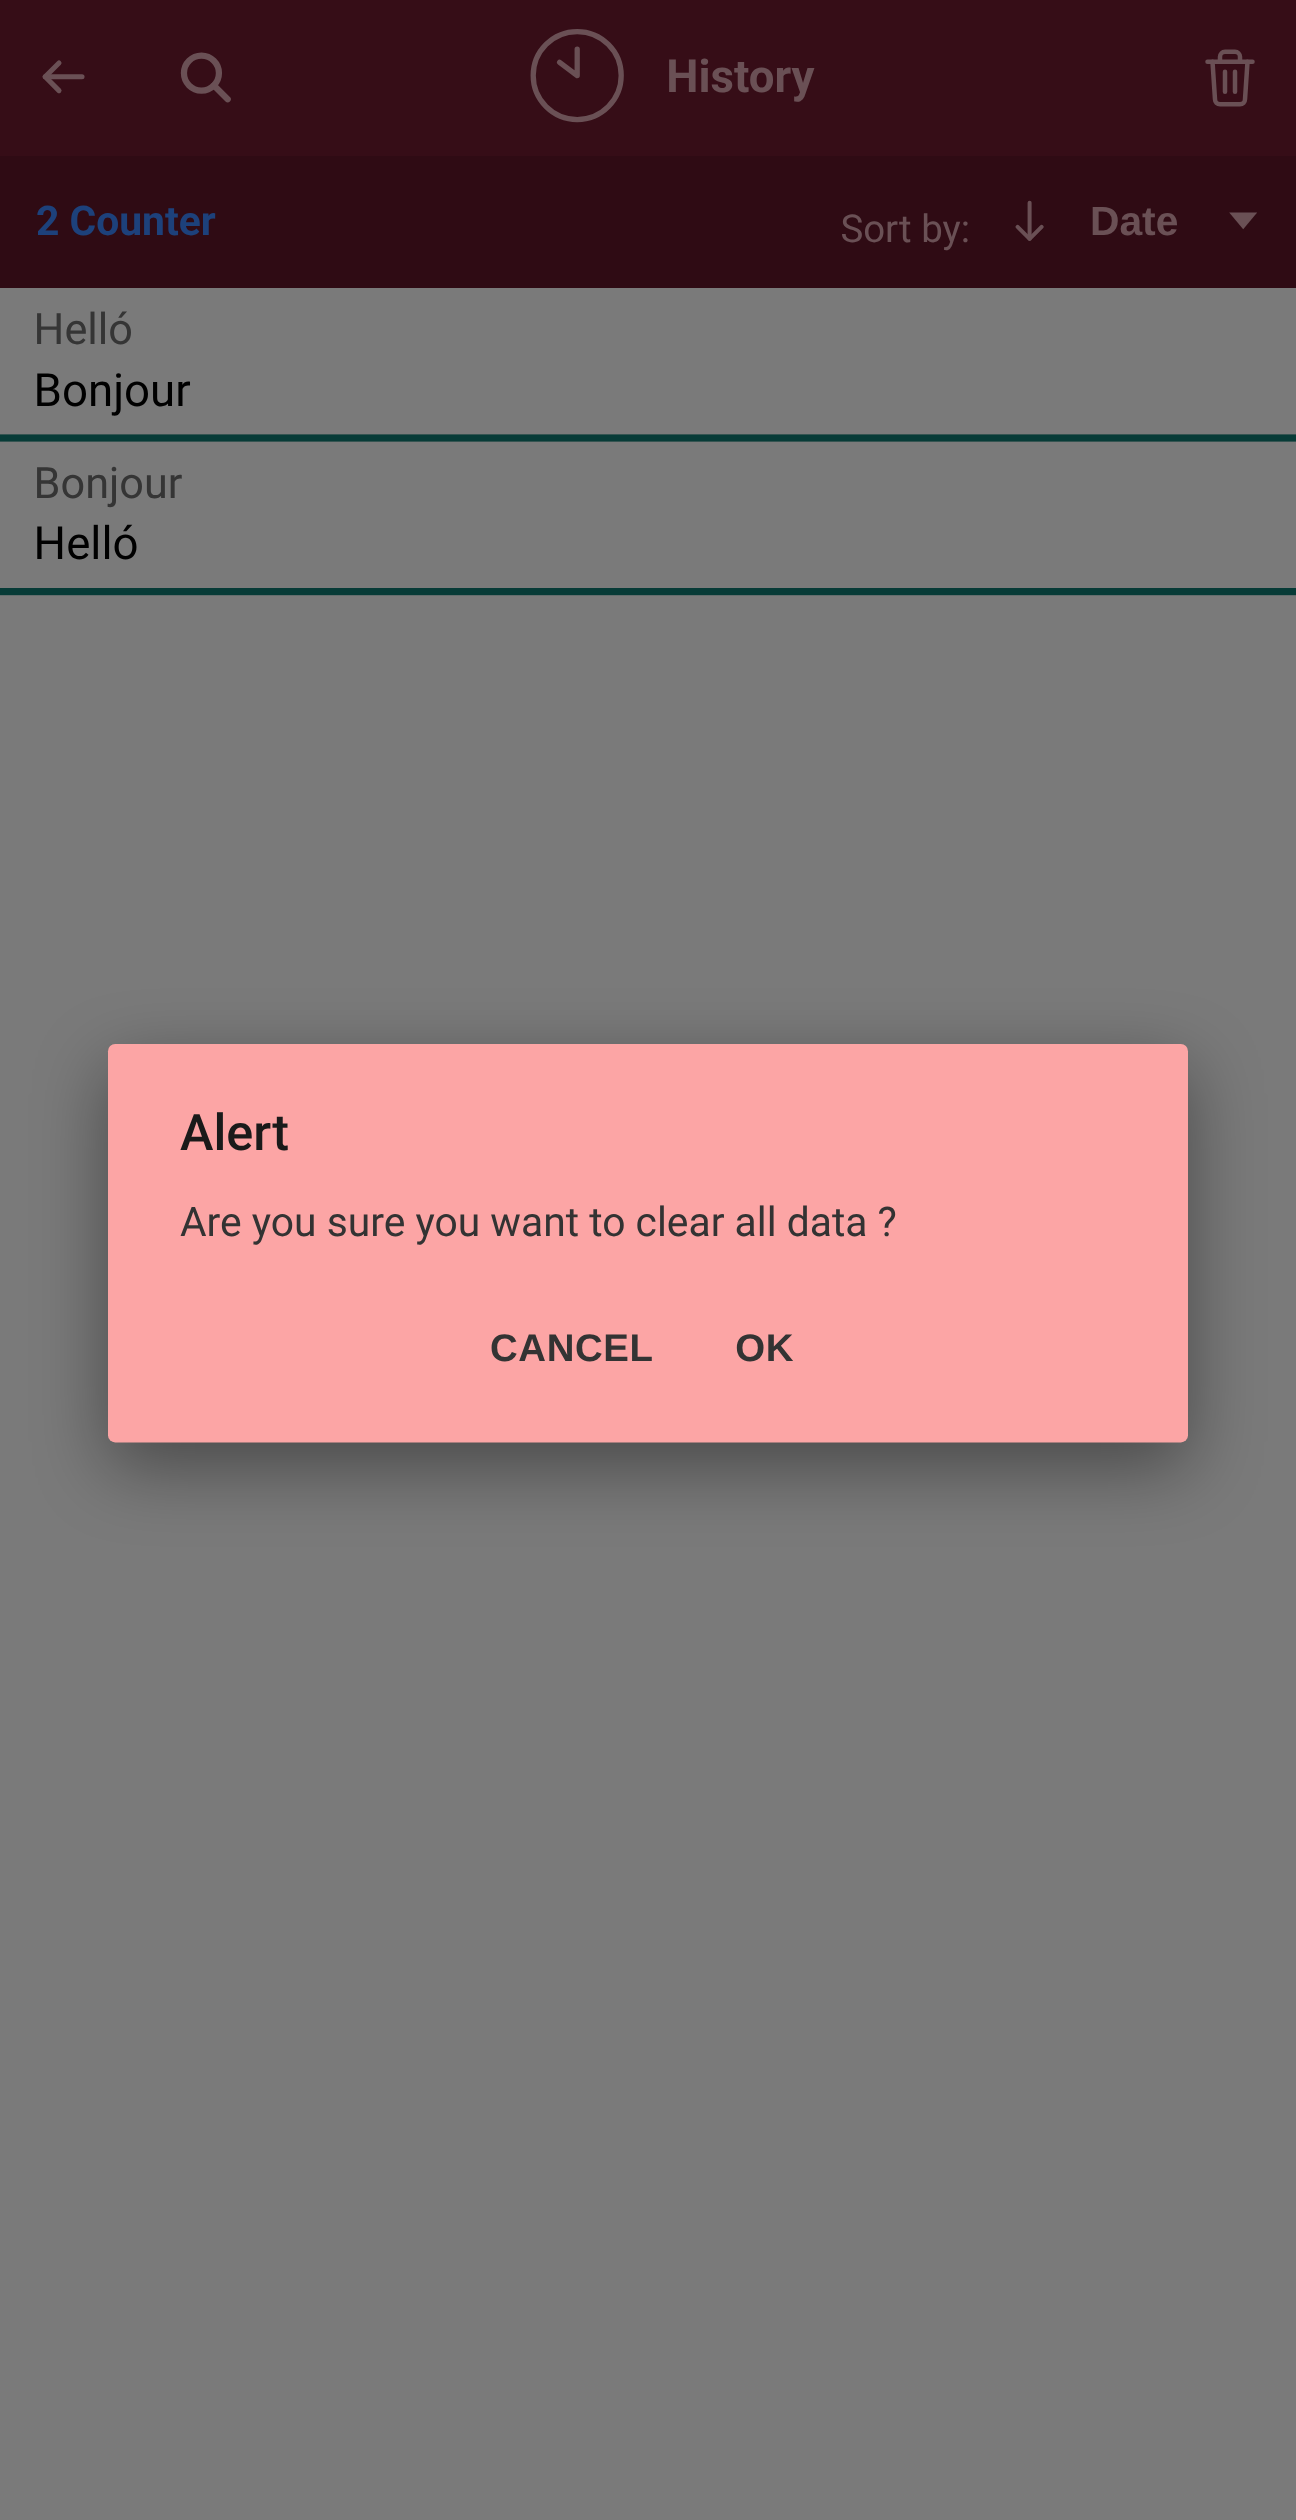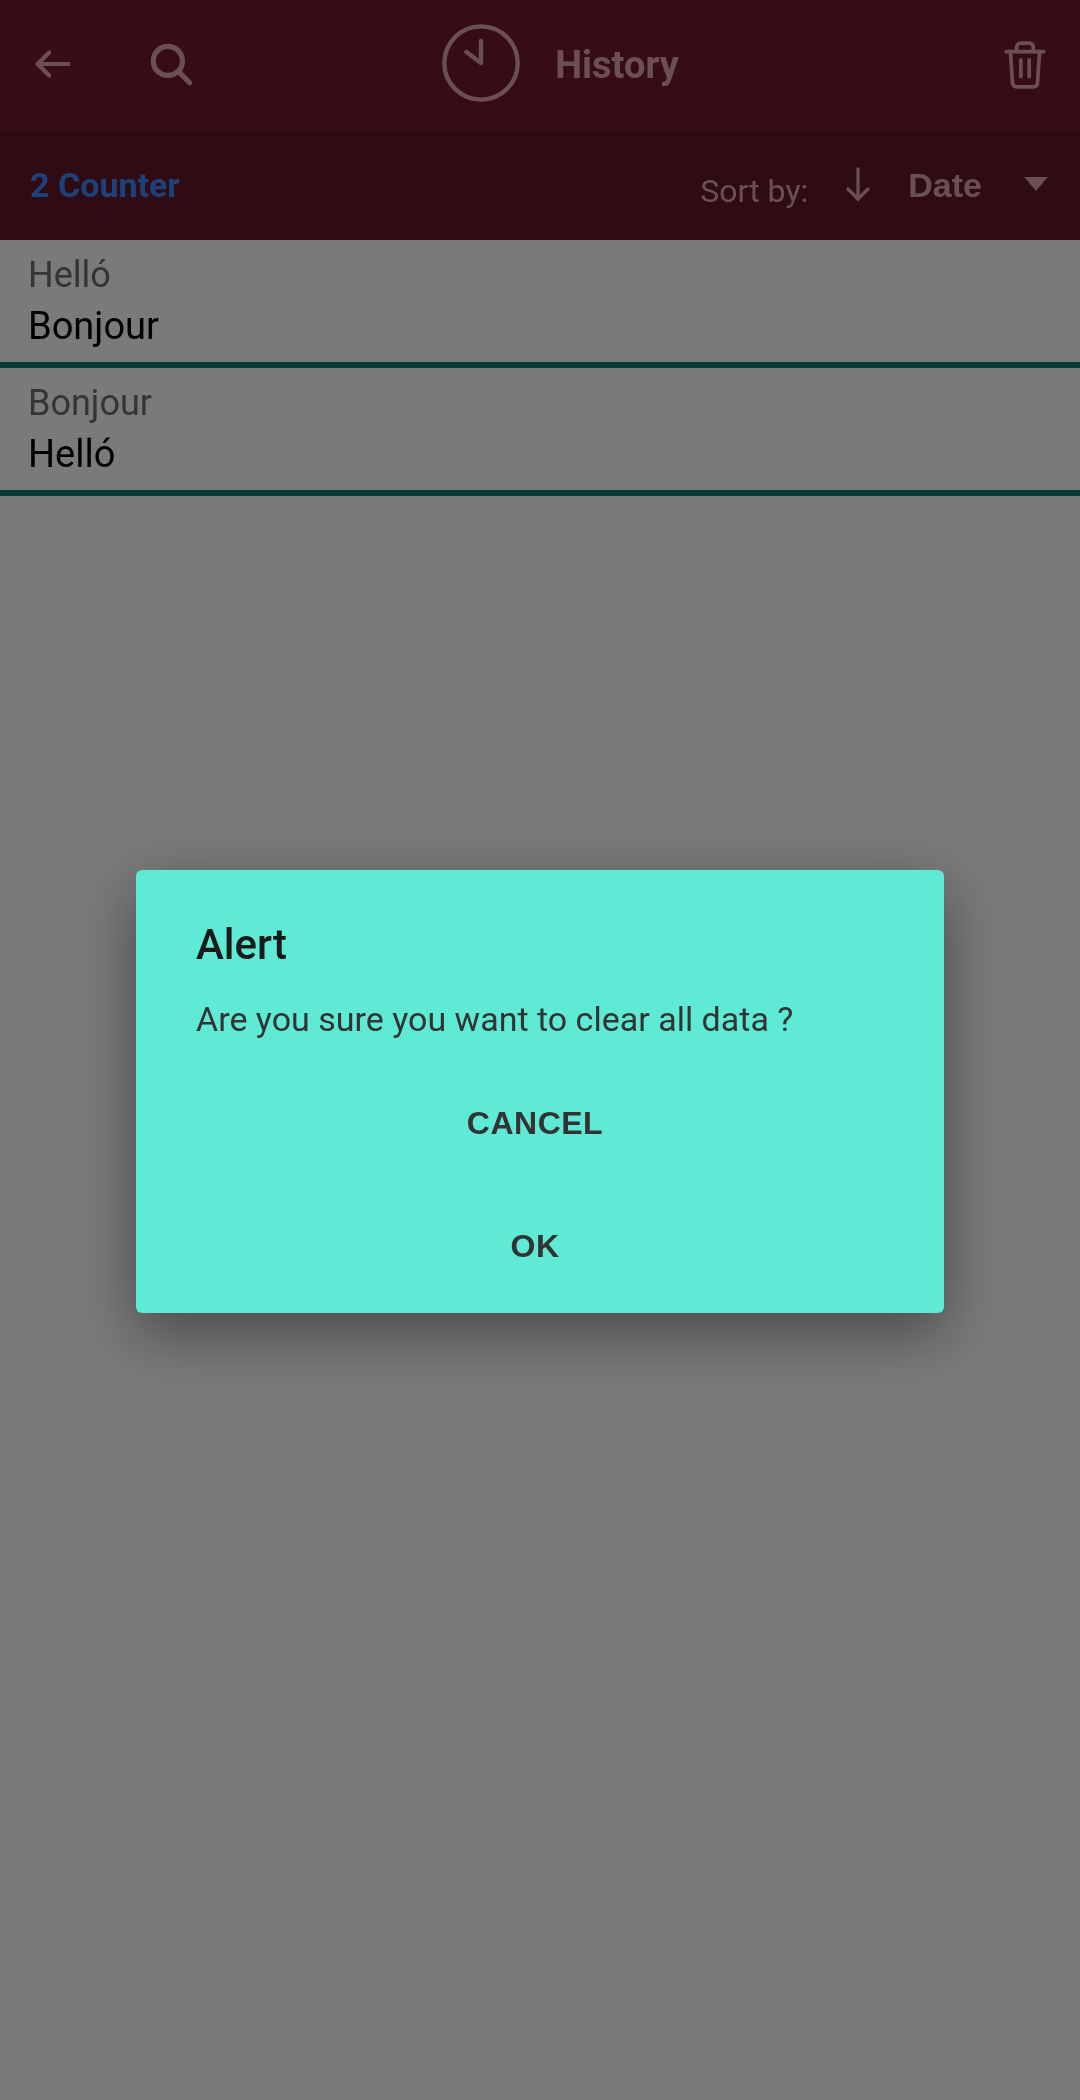--- a/index.html
+++ b/index.html
@@ -105,43 +105,42 @@
       left: 0;
       width: 100%;
       height: 100%;
       background: rgba(0,0,0,0.5);
       display: flex;
       align-items: flex-start;
       justify-content: center;
       padding-top: 870px;
     }
     .dialog {
-      background: #5eead4;
-      width: 808px;
+      background: #fca5a5;
+      width: 900px;
       border-radius: 6px;
       box-shadow: 0 20px 60px rgba(0,0,0,0.4);
-      padding: 50px 60px 30px 60px;
+      padding: 50px 60px 42px 60px;
     }
     .dialog-title {
       font-size: 42px;
       font-weight: 500;
       color: #1a1a1a;
       margin-bottom: 30px;
     }
     .dialog-message {
       font-size: 34px;
       color: #333333;
       margin-bottom: 48px;
     }
     .dialog-actions {
       display: flex;
-      justify-content: flex-start;
-      gap: 50px;
+      justify-content: center;
+      gap: 24px;
       padding-right: 10px;
-      flex-direction: column;
     }
     .dialog-btn {
       background: transparent;
       border: none;
       font-size: 32px;
       font-weight: 600;
       color: #333333;
       cursor: pointer;
       padding: 18px 22px;
       letter-spacing: 0.5px;

